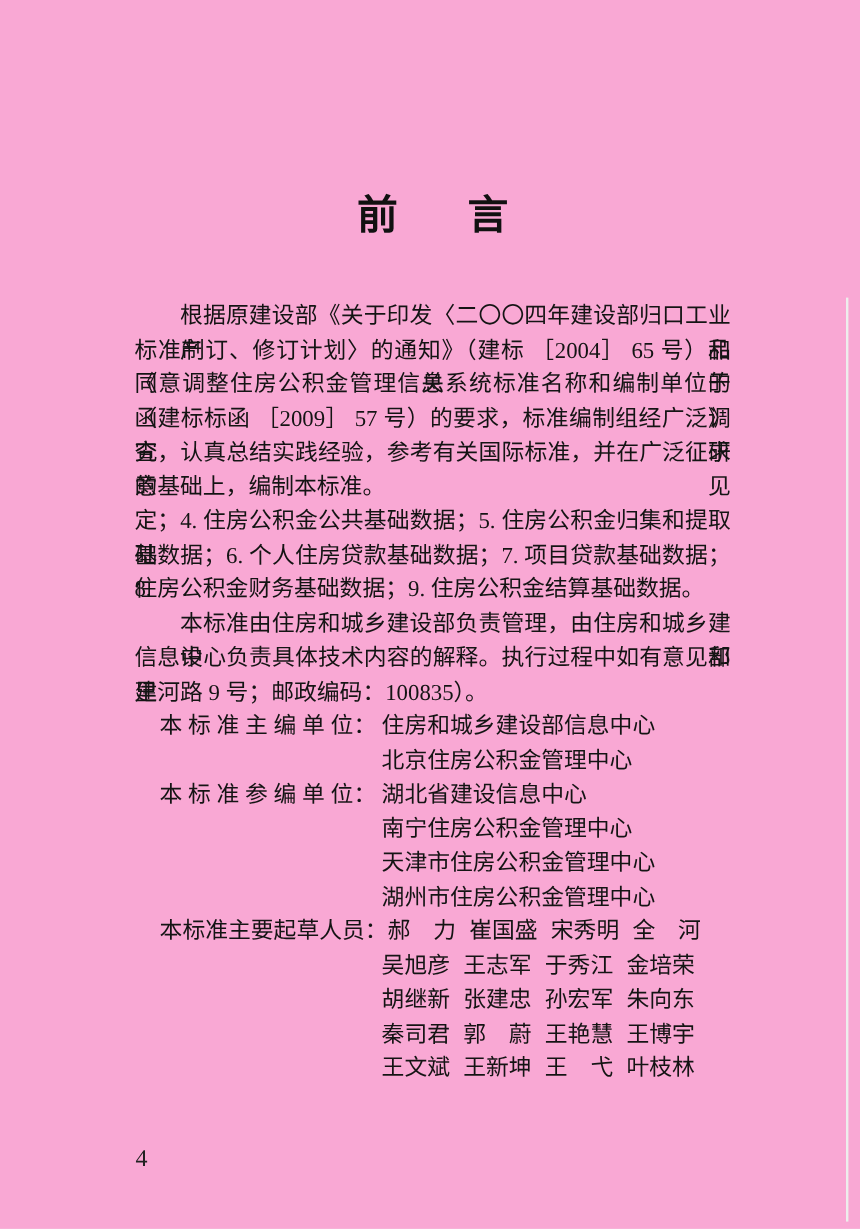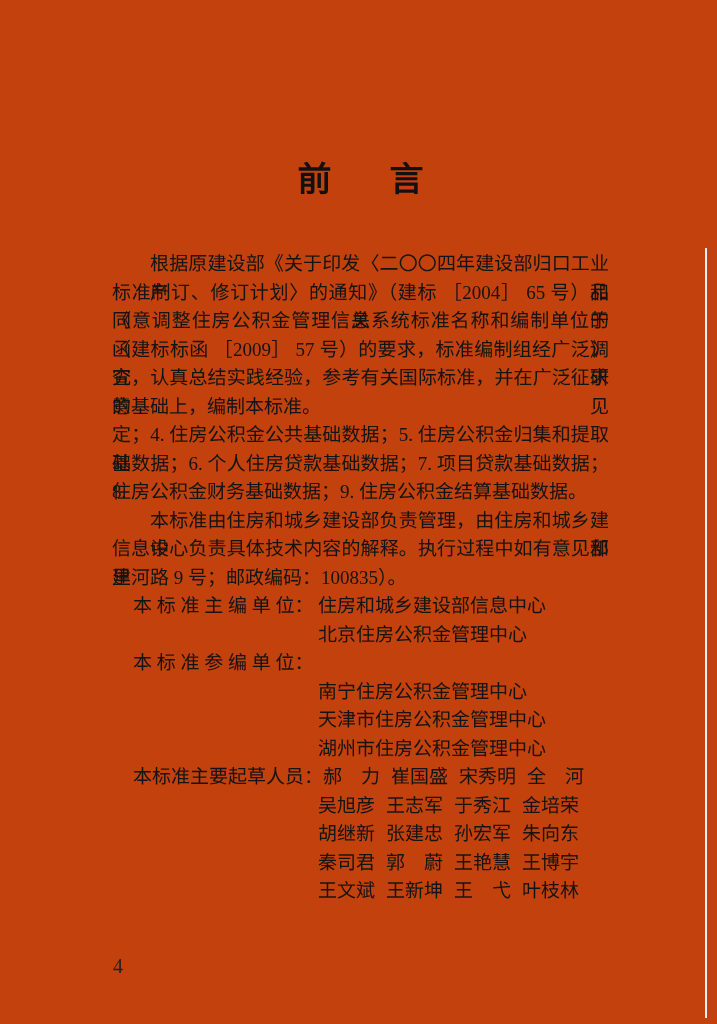--- a/index.html
+++ b/index.html
@@ -9,21 +9,21 @@
   body {
     width: 717px;
     height: 1024px;
     background: #e9e9e9;
     font-family: "Liberation Serif", "DejaVu Serif", serif;
   }
   .page {
     position: relative;
     width: 717px;
     height: 1024px;
-    background: #c2410c;
+    background: #f9a8d4;
     overflow: hidden;
     color: #161616;
   }
   
   .scan-line {
     position: absolute;
     left: 705px;
     top: 248px;
     width: 2px;
     height: 770px;
@@ -132,20 +132,21 @@
         <span class="unit-label">本 标 准 主 编 单 位：</span>
         <span class="unit-value">住房和城乡建设部信息中心</span>
       </div>
       <div class="unit-row">
         <span class="unit-label"></span>
         <span class="unit-value">北京住房公积金管理中心</span>
       </div>
 
       <div class="unit-row">
         <span class="unit-label">本 标 准 参 编 单 位：</span>
+        <span class="unit-value">湖北省建设信息中心</span>
       </div>
       <div class="unit-row">
         <span class="unit-label"></span>
         <span class="unit-value">南宁住房公积金管理中心</span>
       </div>
       <div class="unit-row">
         <span class="unit-label"></span>
         <span class="unit-value">天津市住房公积金管理中心</span>
       </div>
       <div class="unit-row">

